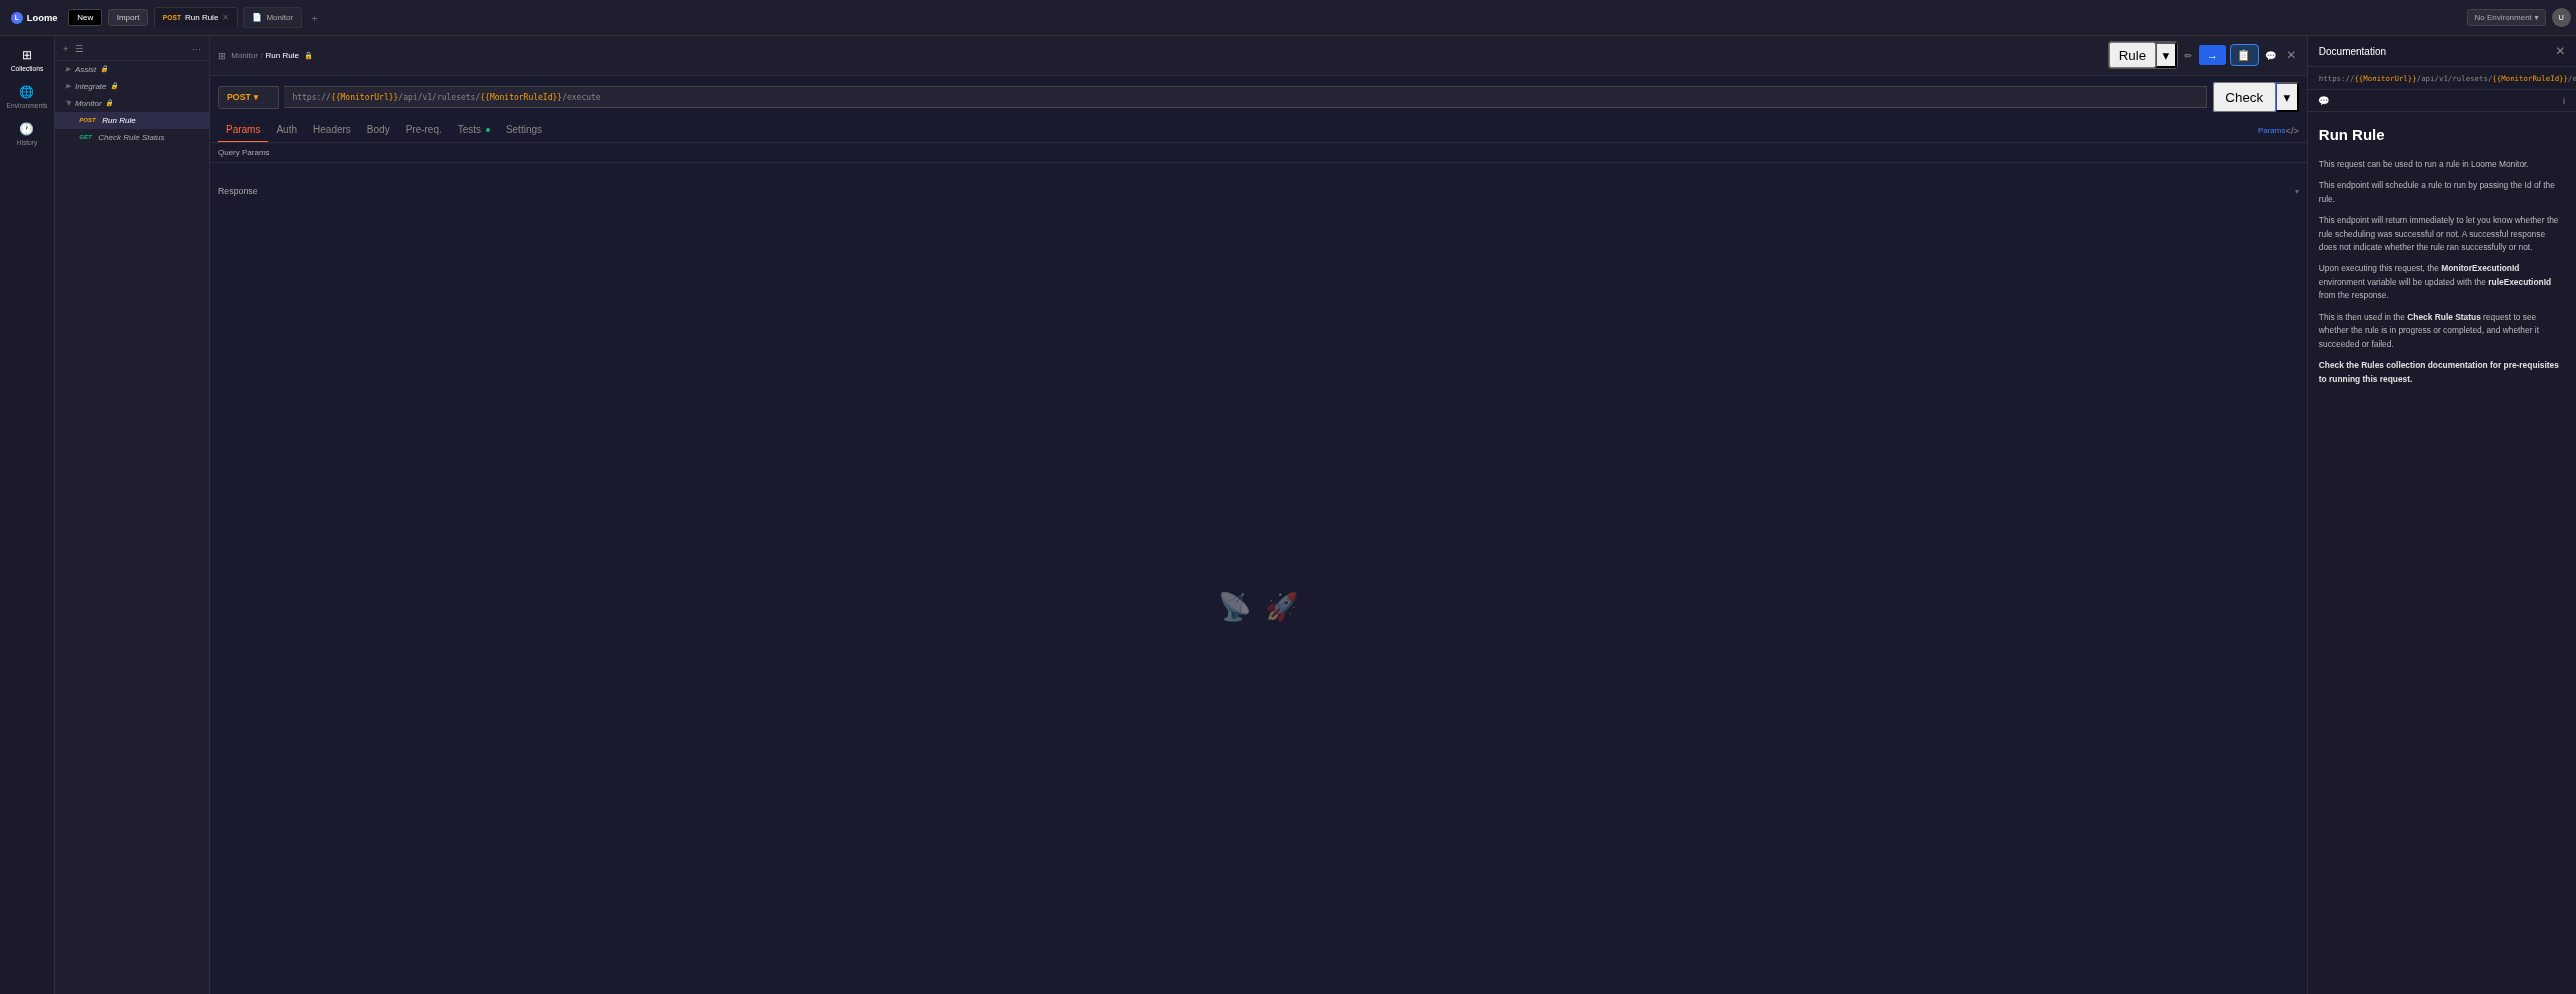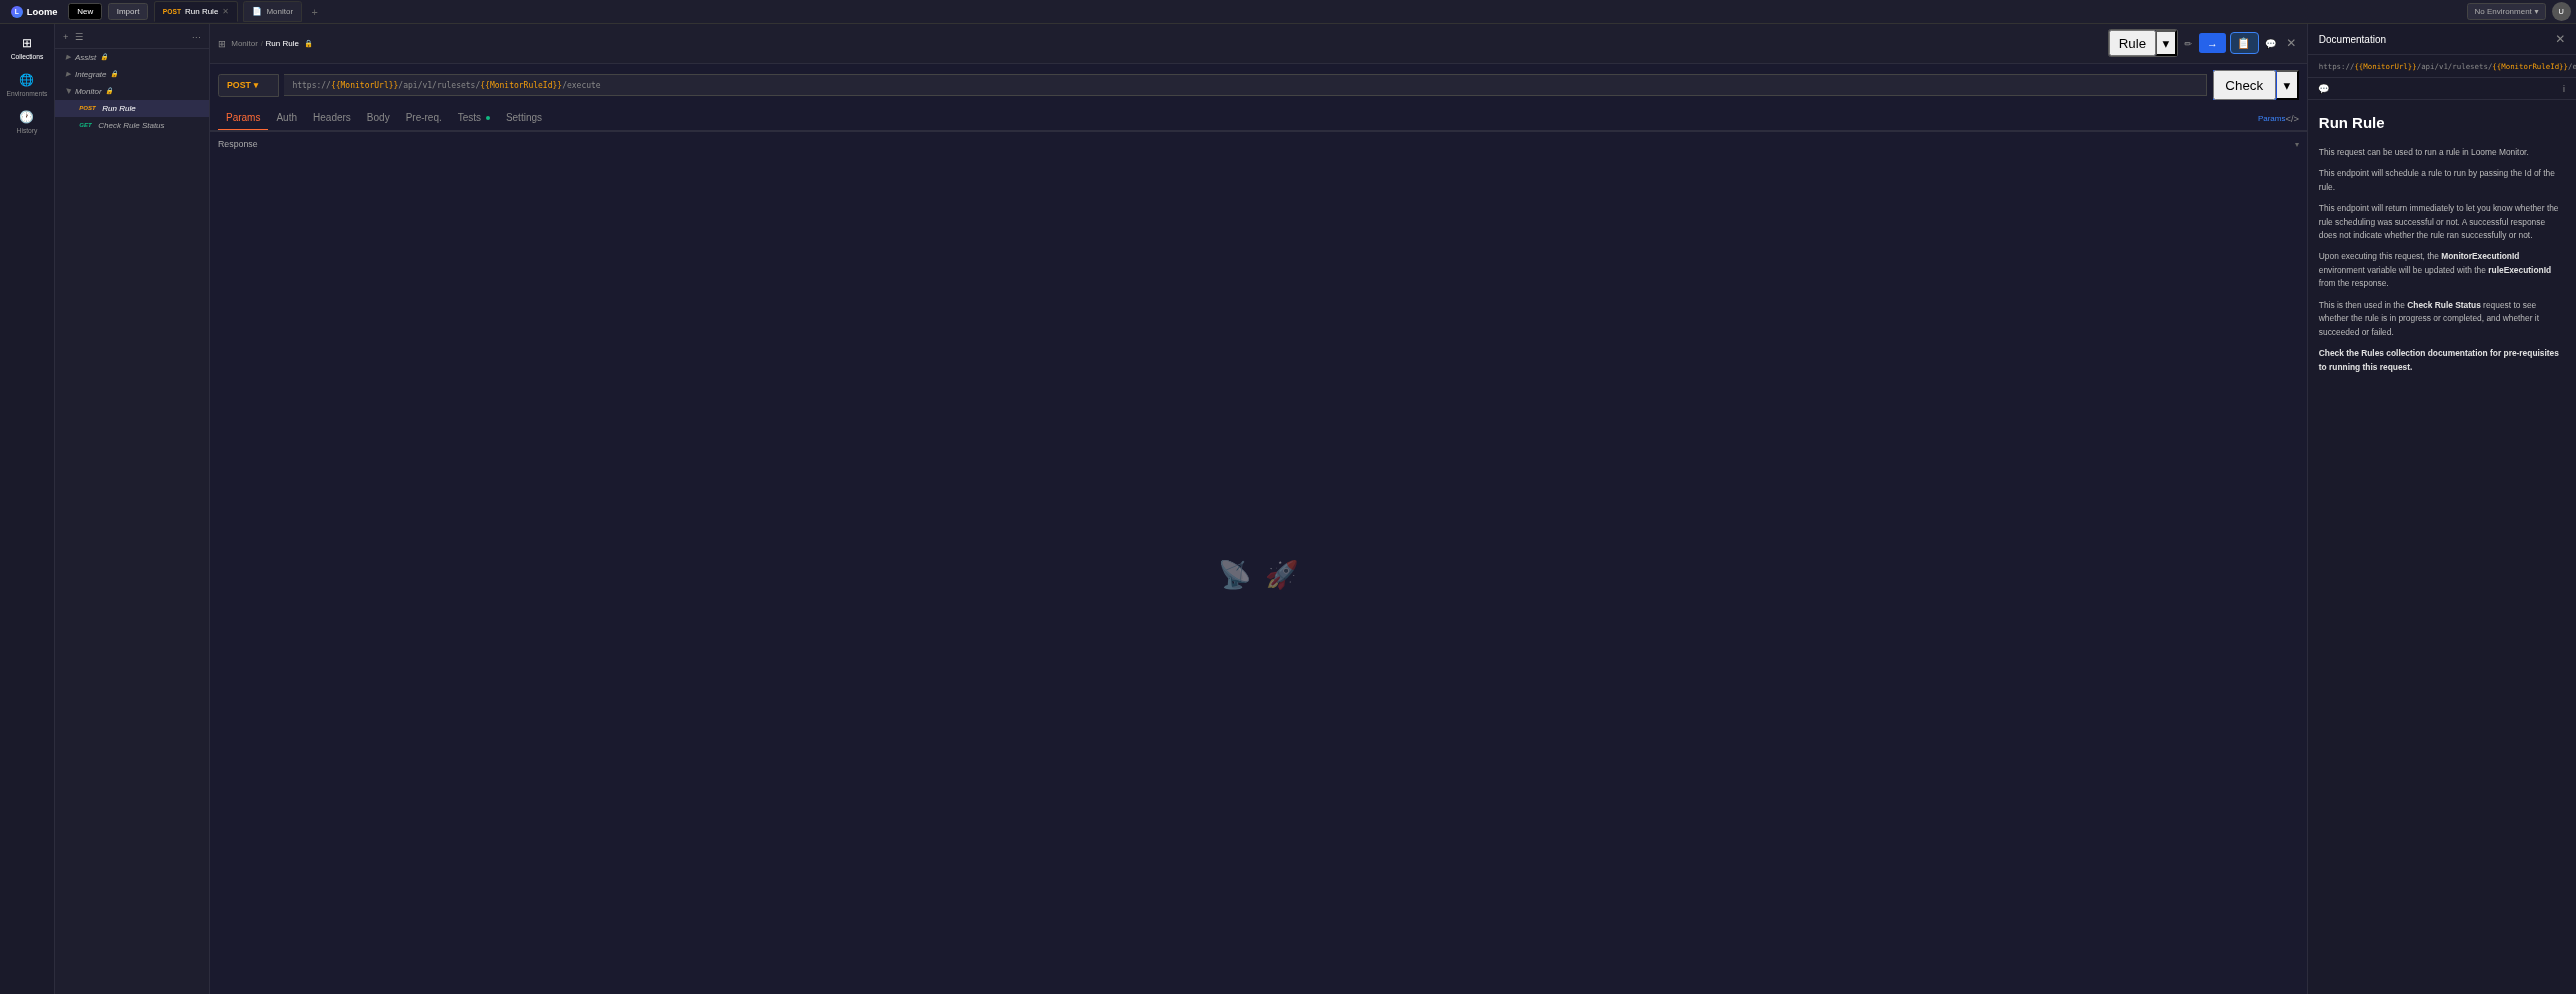--- a/index.html
+++ b/index.html
@@ -1,19 +1,19 @@
 <!DOCTYPE html>
 <html style="font-size:10.8px"><head>
   <meta charset="utf-8">
   <style>
     * { box-sizing: border-box; margin: 0; padding: 0; }
     body { font-family: -apple-system, BlinkMacSystemFont, 'Segoe UI', sans-serif; background: #1a1a2e; color: #ccc; height: 100vh; overflow: hidden; display: flex; flex-direction: column; font-size: 8.8px; }
 
     
-    .top-bar { display: flex; align-items: center; background: #1e1e2e; border-bottom: 0.7px solid #333; height: 24px; padding: 0 5.4px; gap: 5.4px; flex-shrink: 0; }
+    .top-bar { display: flex; align-items: center; background: #1e1e2e; border-bottom: 0.7px solid #333; height: 36px; padding: 0 5.4px; gap: 5.4px; flex-shrink: 0; }
     .app-logo { display: flex; align-items: center; gap: 4px; color: #fff; font-size: 9.4px; font-weight: 600; padding: 0 5.4px; cursor: pointer; }
     .app-logo-icon { width: 12px; height: 12px; background: linear-gradient(135deg, #6c63ff, #3b82f6); border-radius: 50%; display: flex; align-items: center; justify-content: center; font-size: 6.7px; color: #fff; }
     .top-btn { background: #2d2d3d; border: 0.7px solid #444; border-radius: 2.7px; color: #ccc; padding: 2.7px 8px; cursor: pointer; font-size: 8px; }
     .top-btn.active { background: #000000; color: #fff; }
     .tab-item { display: flex; align-items: center; gap: 4px; background: #252535; border: 0.7px solid #333; border-radius: 2.7px 2.7px 0 0; padding: 2.7px 8px; cursor: pointer; color: #aaa; font-size: 8px; height: 21.6px; }
     .tab-item.active-tab { background: #1a1a2a; border-bottom-color: #1a1a2a; color: #fff; }
     .tab-add { background: none; border: none; color: #666; cursor: pointer; font-size: 10.8px; padding: 0 4px; }
     .spacer { flex: 1; }
     .env-select { display: flex; align-items: center; gap: 2.7px; background: #2d2d3d; border: 0.7px solid #444; border-radius: 2.7px; padding: 2.7px 6.7px; cursor: pointer; color: #aaa; font-size: 8px; }
     .user-icon { width: 19px; height: 19px; background: #555; border-radius: 50%; display: flex; align-items: center; justify-content: center; color: #fff; font-size: 7.4px; cursor: pointer; }
@@ -78,21 +78,21 @@
     .params-table { width: 100%; border-collapse: collapse; }
     .params-table th { padding: 4px 8px; color: #666; font-size: 7.4px; font-weight: 500; text-align: left; border-bottom: 0.7px solid #2d2d3d; background: #1e1e2e; }
     .params-table td { padding: 4px 8px; color: #888; font-size: 8px; border-bottom: 0.7px solid #2d2d3d; }
     .params-table td input { background: transparent; border: none; color: #666; font-size: 8px; outline: none; width: 100%; }
     .checkbox-cell { width: 20px; }
     .checkbox-cell input { width: 9.4px; height: 9.4px; }
     .bulk-edit-btn { color: #3b82f6; font-size: 8px; cursor: pointer; background: none; border: none; }
     .dots-btn { background: none; border: none; color: #666; cursor: pointer; font-size: 9.4px; }
 
     
-    .response-section { border-top: 0.7px solid #2d2d3d; padding: 7px 8px; display: flex; align-items: flex-end; cursor: pointer; flex-shrink: 0; gap: 48px; }
+    .response-section { border-top: 0.7px solid #2d2d3d; padding: 23px 8px; display: flex; align-items: flex-end; cursor: pointer; flex-shrink: 0; gap: 48px; }
     .response-label { color: #aaa; font-size: 8.8px; font-weight: 500; }
     .response-chevron { margin-left: auto; color: #666; font-size: 8px; }
     .response-content { display: flex; align-items: center; justify-content: center; flex: 1; }
     .launch-icons { display: flex; align-items: center; gap: 13.5px; opacity: 0.4; font-size: 27px; }
 
     
     .doc-panel { width: 269px; background: #1a1a2a; border-left: 0.7px solid #2d2d3d; display: flex; flex-direction: column; overflow-y: auto; flex-shrink: 0; }
     .doc-panel-header { display: flex; align-items: center; padding: 8px 10.8px; border-bottom: 0.7px solid #2d2d3d; flex-shrink: 0; }
     .doc-close-btn { background: none; border: none; color: #888; cursor: pointer; font-size: 12px; }
     .doc-url { padding: 6.7px 10.8px; font-family: monospace; font-size: 7.4px; color: #888; border-bottom: 0.7px solid #2d2d3d; }
@@ -241,20 +241,21 @@
         <div class="tab">Body</div>
         <div class="tab">Pre-req.</div>
         <div class="tab">Tests <span class="tab-dot"></span></div>
         <div class="tab">Settings</div>
         <div class="tab-spacer"></div>
         <button class="cookies-btn">Params</button>
         <button class="code-btn">&lt;/&gt;</button>
       </div>
 
       <div>
+        <div class="section-header">Query Params</div>
       </div>
 
       <div class="response-section">
         <span class="response-label">Response</span>
         <span class="response-chevron">▾</span>
       </div>
 
       <div class="response-content">
         <div class="launch-icons">
           <span>📡</span>

